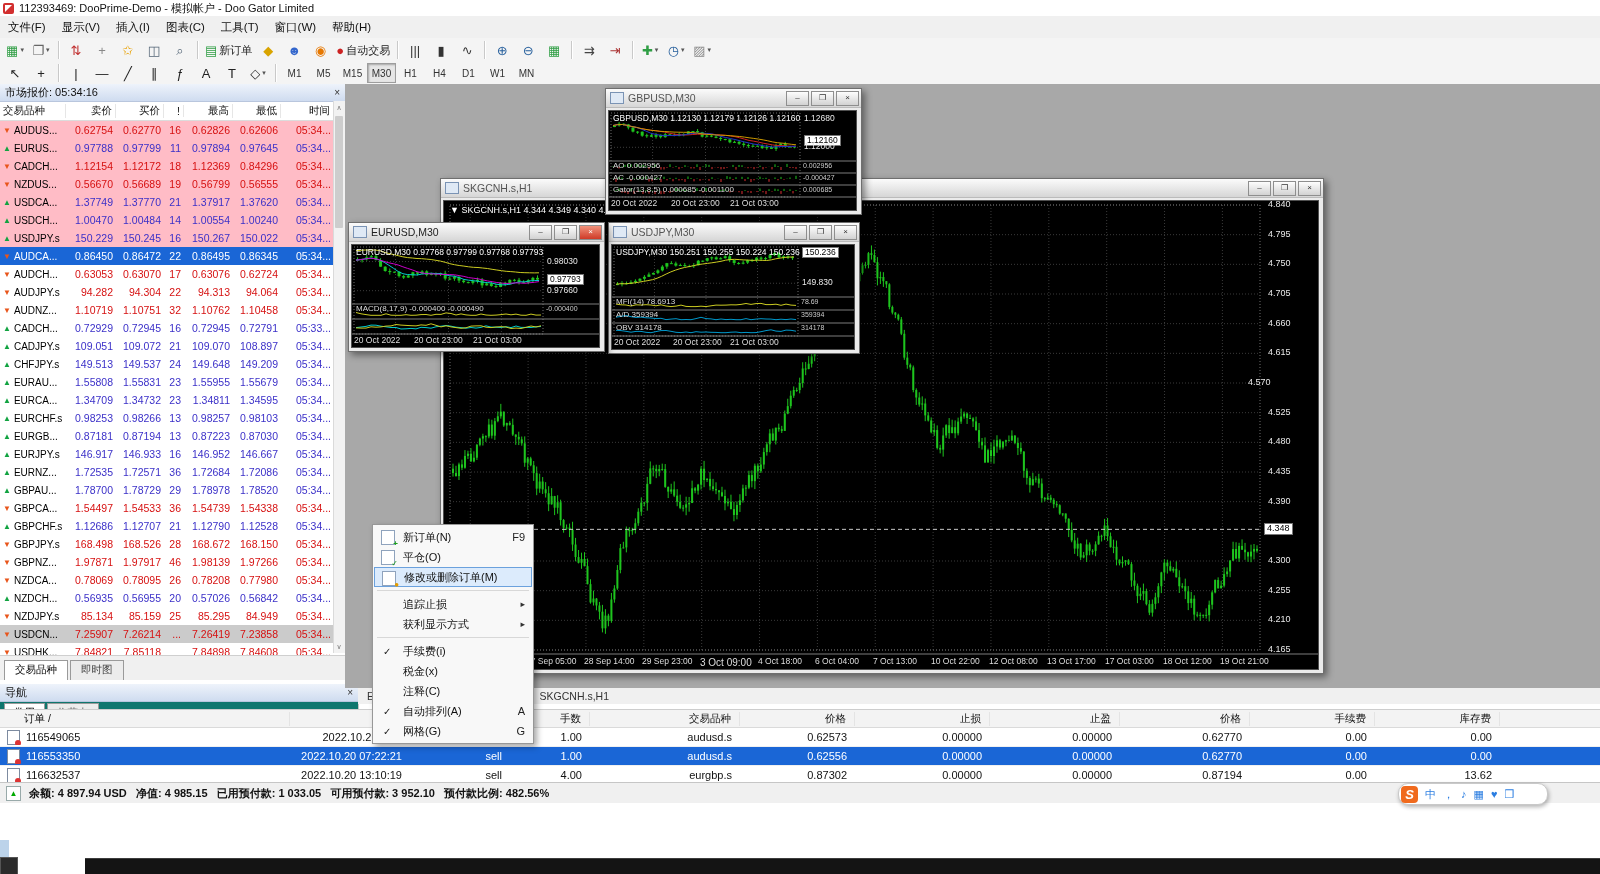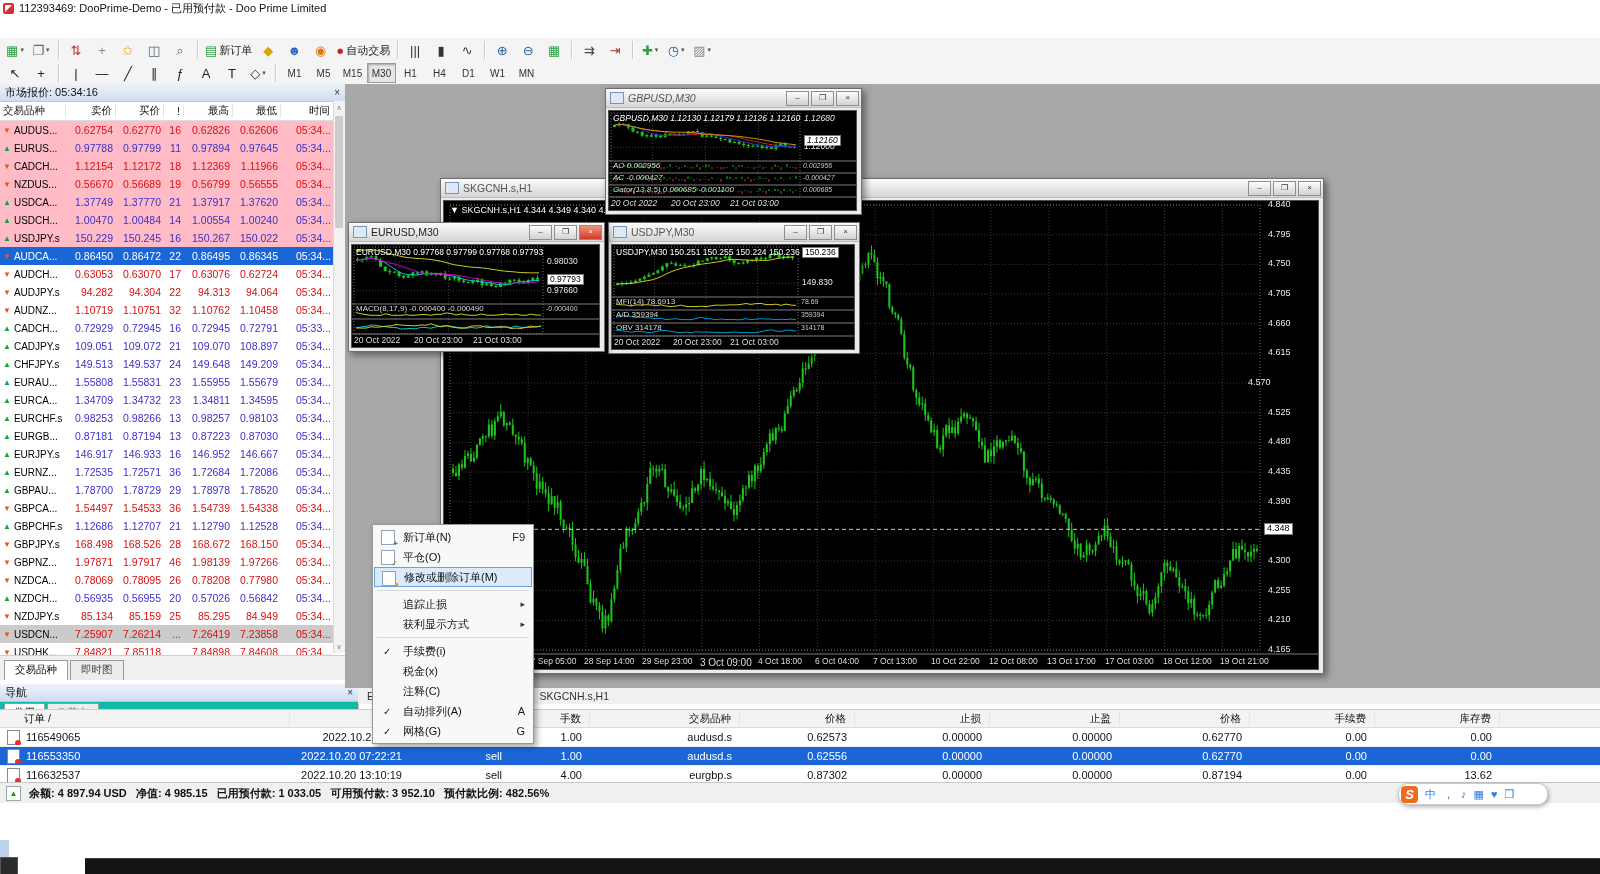--- a/index.html
+++ b/index.html
@@ -37,21 +37,21 @@
   .up{color:#3b30c8}.down{color:#d61111}
   .bg-pink{background:#ffbcc6}.bg-gray{background:#cbcbcb}.bg-white{background:#fff}
   .bg-sel{background:#1a66d6}
   .bg-sel div,.bg-sel .sym{color:#fff !important}
   .mw-tabs{height:22px;display:flex;align-items:flex-end;gap:2px;padding:2px 4px 0;background:#f0f0f0;border-top:1px solid #cfcfcf}
   .mwtab{padding:2px 10px 3px;font-size:10.5px;border:1px solid #9a9a9a;border-bottom:none;background:#ececec;color:#444}
   .mwtab.active{background:#fff;color:#000}
   .scroll{position:absolute;right:0;top:17px;width:11px;height:552px;background:#f2f2f2;border-left:1px solid #dadada}
   .sbtn{position:absolute;left:0;width:10px;height:13px;color:#777;font-size:7px;display:flex;align-items:center;justify-content:center;background:#f2f2f2}
   .sthumb{position:absolute;left:1px;width:8px;background:#cdcdcd;border-radius:1px}
-  .navp{left:0;top:684px;width:358px;height:25px;background:#14b8a6;overflow:hidden;border-right:1px solid #c5c5c5}
+  .navp{left:0;top:684px;width:358px;height:25px;background:#0f766e;overflow:hidden;border-right:1px solid #c5c5c5}
   .navtabs{display:flex;gap:2px;padding:1px 4px 0}
   .navtab{padding:2px 9px 6px;font-size:10.5px;border:1px solid #9a9a9a;border-bottom:none;background:#ececec;color:#555}
   .navtab.active{background:#fff;color:#000}
   .charttabs{left:358px;top:688px;width:1242px;height:16px;background:#f0f0f0;display:flex;align-items:center;font-size:10.5px;color:#333}
   .ctab{padding:0 9px}
   .ctsep{color:#aaa}
   
   .mdi{left:345px;top:84px;width:1255px;height:604px;background:#a8a8a8;overflow:hidden}
   .win{position:absolute;background:#ebebeb;border:1px solid #6f6f6f;box-shadow:3px 3px 7px rgba(0,0,0,.45)}
   .wtb{height:18px;background:linear-gradient(#fbfbfb,#d6d6d6);display:flex;align-items:center;gap:4px;padding:0 2px 0 4px;border-bottom:1px solid #bbb}
@@ -99,22 +99,31 @@
   .ime{left:1398px;top:783px;width:138px;height:20px;background:#fff;border:1px solid #c9c9c9;border-radius:10px;display:flex;align-items:center;gap:7px;padding:0 8px 0 2px;box-shadow:1px 2px 4px rgba(0,0,0,.3);z-index:95}
   .imelogo{width:17px;height:17px;border-radius:4px;background:#f06a1d;color:#fff;font-weight:bold;font-style:italic;font-size:13px;display:flex;align-items:center;justify-content:center;flex:none}
   .imek{color:#2a7de1;font-size:11px;line-height:1}
 </style>
 </head>
 <body>
 
 <div id="stage">
   <div class="abs titlebar">
     <span class="appicon"></span>
-    <span>112393469: DooPrime-Demo - 已用预付款 - Doo Prime Limited</span>
+    <span>112393469: DooPrime-Demo - 模拟帐户 - Doo Gator Limited</span>
   </div>
+  <div class="abs menubar" id="menubar">
+      <div class="menu-item">文件(F)</div>
+      <div class="menu-item">显示(V)</div>
+      <div class="menu-item">插入(I)</div>
+      <div class="menu-item">图表(C)</div>
+      <div class="menu-item">工具(T)</div>
+      <div class="menu-item">窗口(W)</div>
+      <div class="menu-item">帮助(H)</div>
+    </div>
   <div class="abs toolbar tb1" id="tb1">
       <div class="tbtn">
         <span class="g" style="color: rgb(47, 158, 68);">▦</span>
         <span class="caret">▾</span>
       </div>
       <div class="tbtn">
         <span class="g" style="color: rgb(102, 102, 102);">❐</span>
         <span class="caret">▾</span>
       </div>
       <div class="tsep"></div>
@@ -278,21 +287,21 @@
         </div>
         <div class="mwr bg-pink">
           <div class="sym">
             <span class="arr" style="color: rgb(232, 85, 27);">▼</span>
             <span>CADCH...</span>
           </div>
           <div class="down">1.12154</div>
           <div class="down">1.12172</div>
           <div class="down">18</div>
           <div class="down">1.12369</div>
-          <div class="down">1.11966</div>
+          <div class="down">0.84296</div>
           <div class="down">05:34...</div>
         </div>
         <div class="mwr bg-pink">
           <div class="sym">
             <span class="arr" style="color: rgb(232, 85, 27);">▼</span>
             <span>NZDUS...</span>
           </div>
           <div class="down">0.56670</div>
           <div class="down">0.56689</div>
           <div class="down">19</div>
@@ -1247,21 +1256,21 @@
           <div class="ov axis" style="left: 487px; top: 456px; font-size: 8.5px;">10 Oct 22:00</div>
           <div class="ov axis" style="left: 545px; top: 456px; font-size: 8.5px;">12 Oct 08:00</div>
           <div class="ov axis" style="left: 603px; top: 456px; font-size: 8.5px;">13 Oct 17:00</div>
           <div class="ov axis" style="left: 661px; top: 456px; font-size: 8.5px;">17 Oct 03:00</div>
           <div class="ov axis" style="left: 719px; top: 456px; font-size: 8.5px;">18 Oct 12:00</div>
           <div class="ov axis" style="left: 776px; top: 456px; font-size: 8.5px;">19 Oct 21:00</div>
           <div class="ov box" style="left: 820px; top: 322px; font-size: 9px;">4.348</div>
           <div class="ov" style="left: 6px; top: 5px; font-size: 9px; color: rgb(255, 255, 255);">▼ SKGCNH.s,H1  4.344 4.349 4.340 4.348</div>
         </div>
       </div>
-      <div class="win" style="left: 260px; top: 4px; width: 255px; height: 125px; z-index: 8; font-style: italic;">
+      <div class="win" style="left: 260px; top: 4px; width: 255px; height: 125px; z-index: 8;">
         <div class="wtb">
           <span class="wic"></span>
           <span class="wtt">GBPUSD,M30</span>
           <span class="wbtns">
             <span class="wbtn">–</span>
             <span class="wbtn">❒</span>
             <span class="wbtn">×</span>
           </span>
         </div>
         <div class="wbody" style="width: 247px; height: 99px;">

